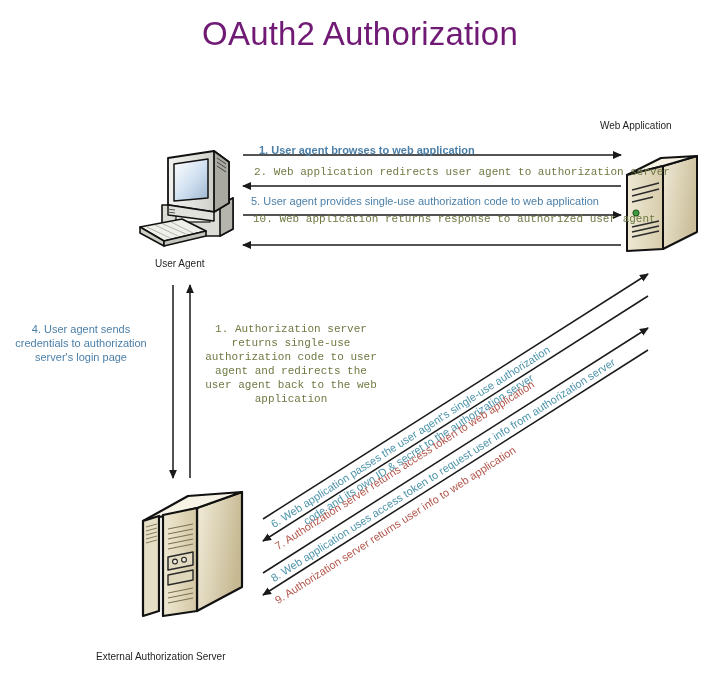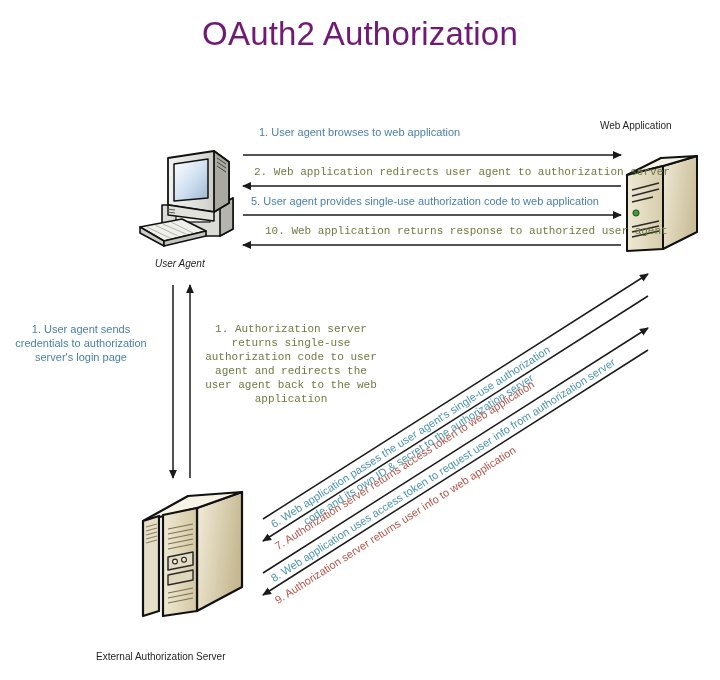--- a/index.html
+++ b/index.html
@@ -146,21 +146,21 @@
       <path d="M6,84 L6,90 L30,103 L30,98 Z" fill="#cfcfc8" stroke="#111" stroke-width="1.6" stroke-linejoin="round"></path>
       <path d="M30,98 L72,88 L72,93 L30,103 Z" fill="#c4c4bd" stroke="#111" stroke-width="1.6" stroke-linejoin="round"></path>
       <g stroke="#9a9a94" stroke-width="0.7">
         <line x1="13" y1="84" x2="36" y2="95"></line>
         <line x1="21" y1="82" x2="44" y2="93"></line>
         <line x1="29" y1="81" x2="52" y2="91"></line>
         <line x1="37" y1="79" x2="59" y2="90"></line>
       </g>
     </svg>
   </div>
-  <div class="node-label" style="left:155px; top:258px;font-style:italic;">User Agent</div>
+  <div class="node-label" style="left:155px; top:258px;">User Agent</div>
 
   <div class="icon-box" style="left:619px; top:152px; width:84px; height:106px;">
     <svg width="84" height="106" viewBox="0 0 84 106">
       <defs>
         <linearGradient id="srvFrontA" x1="0" y1="0" x2="1" y2="0">
           <stop offset="0%" stop-color="#efe9d4"></stop>
           <stop offset="100%" stop-color="#d6cbab"></stop>
         </linearGradient>
         <linearGradient id="srvSideA" x1="0" y1="0" x2="1" y2="0.4">
           <stop offset="0%" stop-color="#efe9d6"></stop>
@@ -236,26 +236,26 @@
 
       <g stroke="#7d7353" stroke-width="1.2" fill="none">
         <path d="M37,110 L62,105"></path>
         <path d="M37,115 L62,110"></path>
         <path d="M37,120 L62,115"></path>
       </g>
     </svg>
   </div>
   <div class="node-label" style="left:96px; top:651px;">External Authorization Server</div>
 
-  <div class="flow-label blue" style="left:259px; top:125px;">1. User agent browses to web application</div>
+  <div class="flow-label blue" style="left:259px; top:143px;font-weight:bold;">1. User agent browses to web application</div>
   <div class="flow-label olive" style="left:254px; top:165px;">2. Web application redirects user agent to authorization server</div>
   <div class="flow-label blue" style="left:251px; top:194px;">5. User agent provides single-use authorization code to web application</div>
-  <div class="flow-label olive" style="left:253px; top:224px;margin-left:12px;">10. Web application returns response to authorized user agent</div>
-
-  <div class="flow-label blue wrap" style="left:6px; top:322px; width:150px;">1. User agent sends credentials to authorization server's login page</div>
+  <div class="flow-label olive" style="left:253px; top:212px;">10. Web application returns response to authorized user agent</div>
+
+  <div class="flow-label blue wrap" style="left:6px; top:322px; width:150px;">4. User agent sends credentials to authorization server's login page</div>
   <div class="flow-label olive wrap" style="left:205px; top:322px; width:172px;">1. Authorization server returns single-use authorization code to user agent and redirects the user agent back to the web application</div>
 
   <div class="diag-label teal" style="left:268px; top:519px; transform: rotate(-32.5deg);">
     <div>6. Web application passes the user agent's single-use authorization</div>
     <div style="text-align:center;">code and its own ID &amp; secret to the authorization server</div>
   </div>
 
   <div class="diag-label brick" style="left:272px; top:541px; transform: rotate(-32.5deg);">7. Authorization server returns access token to web application</div>
 
   <div class="diag-label teal" style="left:268px; top:573px; transform: rotate(-32.5deg);">8. Web application uses access token to request user info from authorization server</div>

